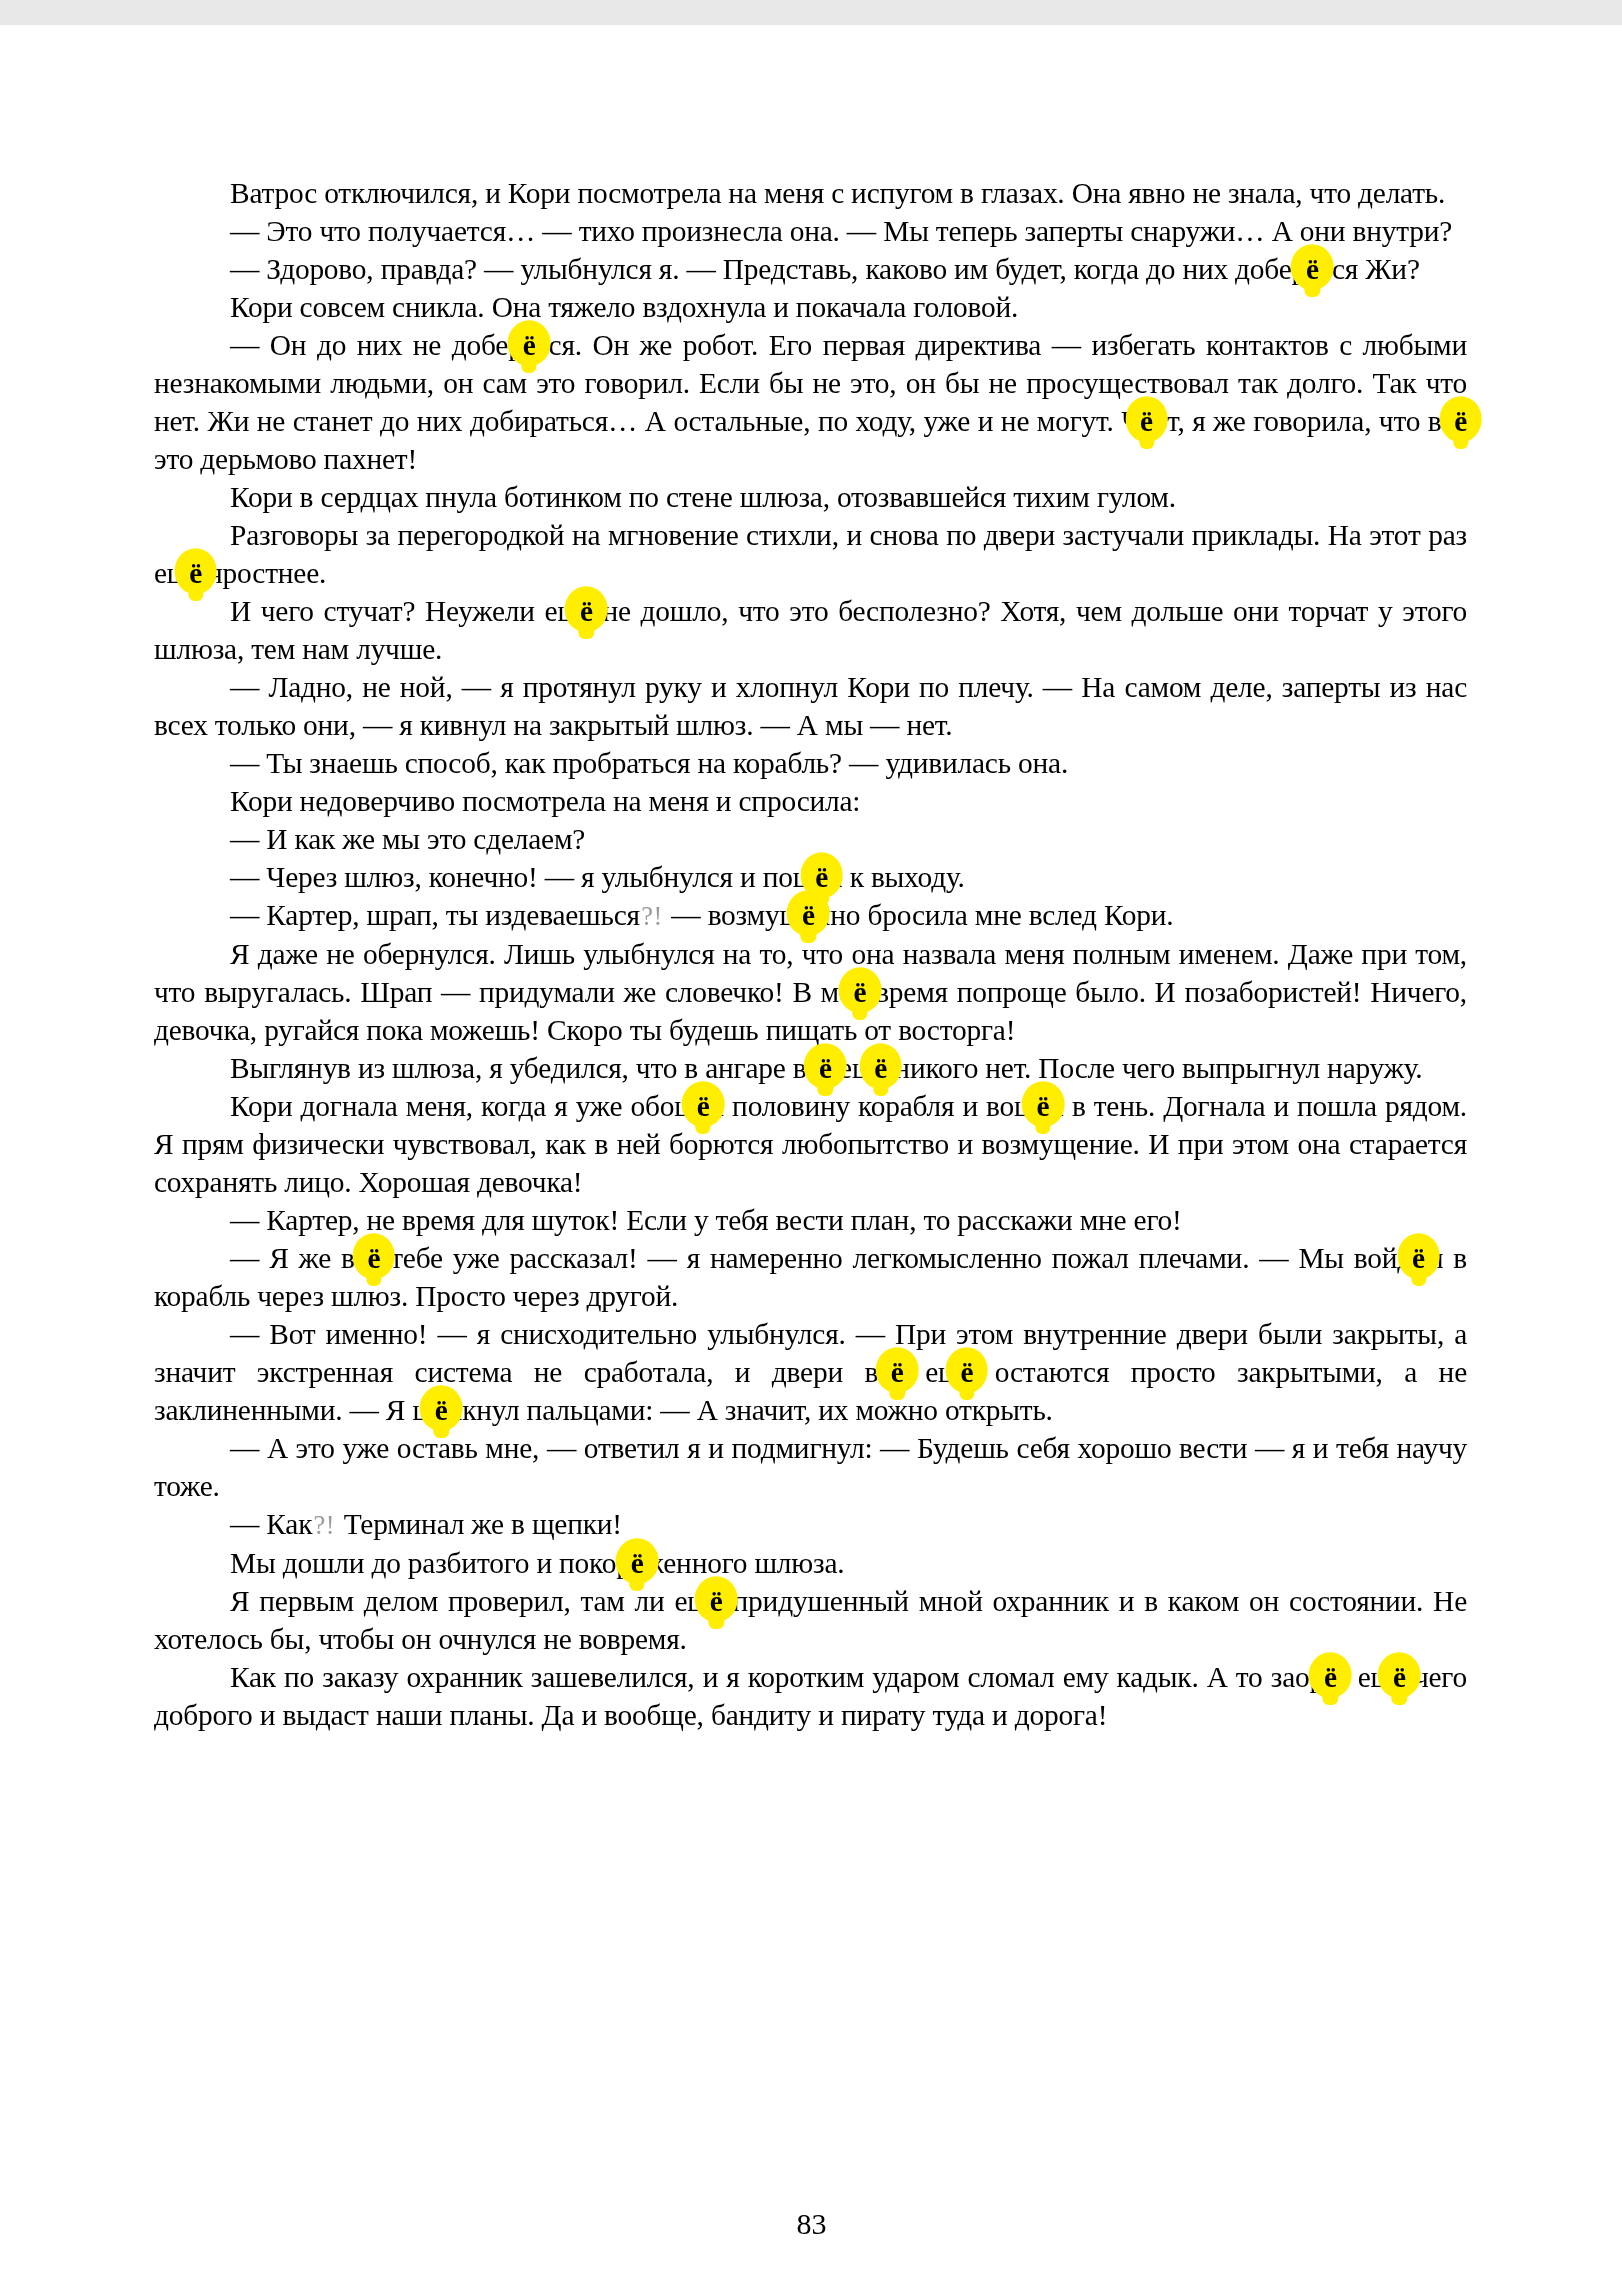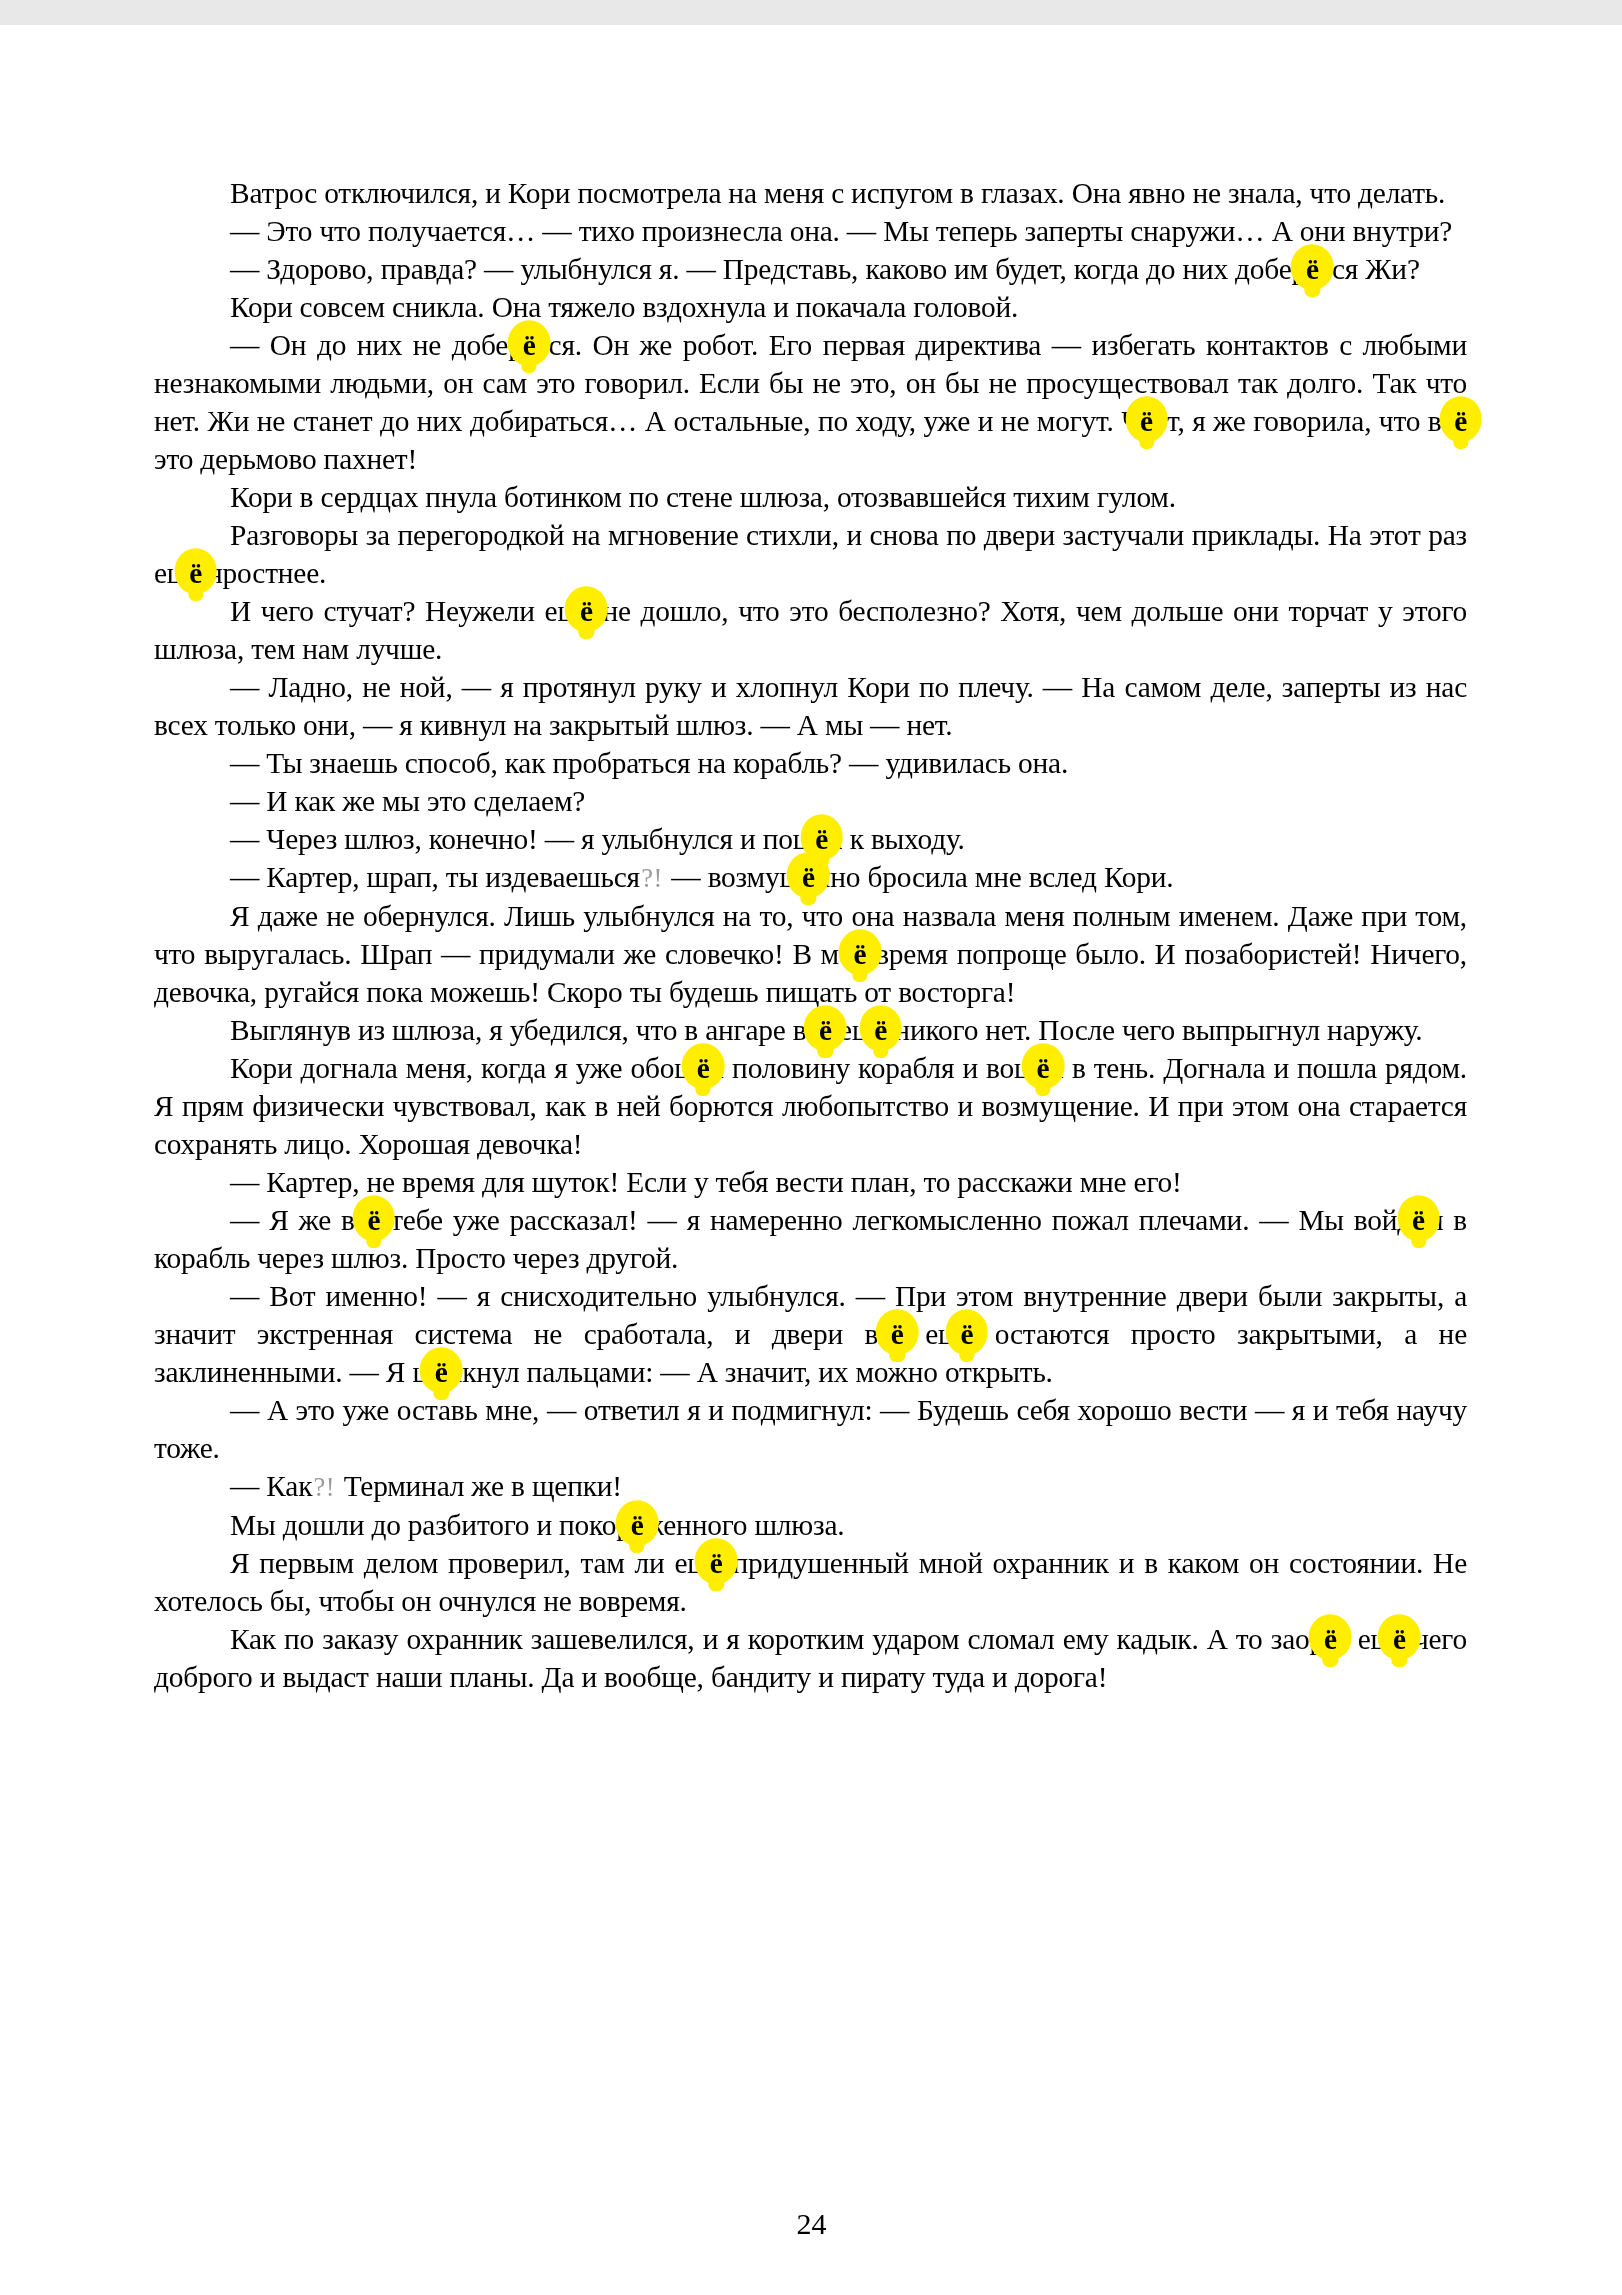--- a/index.html
+++ b/index.html
@@ -90,32 +90,33 @@
       <p><span>Ватрос отключился, и Кори посмотрела на меня с испугом в глазах. Она явно не знала, что делать.</span></p>
       <p><span>— Это что получается… — тихо произнесла она. — Мы теперь заперты снаружи… А они внутри?</span></p>
       <p><span>— Здорово, правда? — улыбнулся я. — Представь, каково им будет, когда до них добер</span><span class="hl">ё</span><span>тся Жи?</span></p>
       <p><span>Кори совсем сникла. Она тяжело вздохнула и покачала головой.</span></p>
       <p><span>— Он до них не добер</span><span class="hl">ё</span><span>тся. Он же робот. Его первая директива — избегать контактов с любыми незнакомыми людьми, он сам это говорил. Если бы не это, он бы не просуществовал так долго. Так что нет. Жи не станет до них добираться… А остальные, по ходу, уже и не могут. Ч</span><span class="hl">ё</span><span>рт, я же говорила, что вс</span><span class="hl">ё</span><span> это дерьмово пахнет!</span></p>
       <p><span>Кори в сердцах пнула ботинком по стене шлюза, отозвавшейся тихим гулом.</span></p>
       <p><span>Разговоры за перегородкой на мгновение стихли, и снова по двери застучали приклады. На этот раз ещ</span><span class="hl">ё</span><span> яростнее.</span></p>
       <p><span>И чего стучат? Неужели ещ</span><span class="hl">ё</span><span> не дошло, что это бесполезно? Хотя, чем дольше они торчат у этого шлюза, тем нам лучше.</span></p>
       <p><span>— Ладно, не ной, — я протянул руку и хлопнул Кори по плечу. — На самом деле, заперты из нас всех только они, — я кивнул на закрытый шлюз. — А мы — нет.</span></p>
       <p><span>— Ты знаешь способ, как пробраться на корабль? — удивилась она.</span></p>
+      <p><span>Кори недоверчиво посмотрела на меня и спросила:</span></p>
       <p><span>— И как же мы это сделаем?</span></p>
       <p><span>— Через шлюз, конечно! — я улыбнулся и пош</span><span class="hl">ё</span><span>л к выходу.</span></p>
       <p><span>— Картер, шрап, ты издеваешься</span><span class="dim">?!</span><span> — возмущ</span><span class="hl">ё</span><span>нно бросила мне вслед Кори.</span></p>
       <p><span>Я даже не обернулся. Лишь улыбнулся на то, что она назвала меня полным именем. Даже при том, что выругалась. Шрап — придумали же словечко! В мо</span><span class="hl">ё</span><span> время попроще было. И позабористей! Ничего, девочка, ругайся пока можешь! Скоро ты будешь пищать от восторга!</span></p>
       <p><span>Выглянув из шлюза, я убедился, что в ангаре вс</span><span class="hl">ё</span><span> ещ</span><span class="hl">ё</span><span> никого нет. После чего выпрыгнул наружу.</span></p>
       <p><span>Кори догнала меня, когда я уже обош</span><span class="hl">ё</span><span>л половину корабля и вош</span><span class="hl">ё</span><span>л в тень. Догнала и пошла рядом. Я прям физически чувствовал, как в ней борются любопытство и возмущение. И при этом она старается сохранять лицо. Хорошая девочка!</span></p>
       <p><span>— Картер, не время для шуток! Если у тебя вести план, то расскажи мне его!</span></p>
       <p><span>— Я же вс</span><span class="hl">ё</span><span> тебе уже рассказал! — я намеренно легкомысленно пожал плечами. — Мы войд</span><span class="hl">ё</span><span>м в корабль через шлюз. Просто через другой.</span></p>
       <p><span>— Вот именно! — я снисходительно улыбнулся. — При этом внутренние двери были закрыты, а значит экстренная система не сработала, и двери вс</span><span class="hl">ё</span><span> ещ</span><span class="hl">ё</span><span> остаются просто закрытыми, а не заклиненными. — Я щ</span><span class="hl">ё</span><span>лкнул пальцами: — А значит, их можно открыть.</span></p>
       <p><span>— А это уже оставь мне, — ответил я и подмигнул: — Будешь себя хорошо вести — я и тебя научу тоже.</span></p>
       <p><span>— Как</span><span class="dim">?!</span><span> Терминал же в щепки!</span></p>
       <p><span>Мы дошли до разбитого и покор</span><span class="hl">ё</span><span>женного шлюза.</span></p>
       <p><span>Я первым делом проверил, там ли ещ</span><span class="hl">ё</span><span> придушенный мной охранник и в каком он состоянии. Не хотелось бы, чтобы он очнулся не вовремя.</span></p>
       <p><span>Как по заказу охранник зашевелился, и я коротким ударом сломал ему кадык. А то заор</span><span class="hl">ё</span><span>т ещ</span><span class="hl">ё</span><span> чего доброго и выдаст наши планы. Да и вообще, бандиту и пирату туда и дорога!</span></p>
     </div>
   <div class="footer">
-    <span>24</span>
+    <span>83</span>
   </div>
 </div>
 
 
 </body></html>

